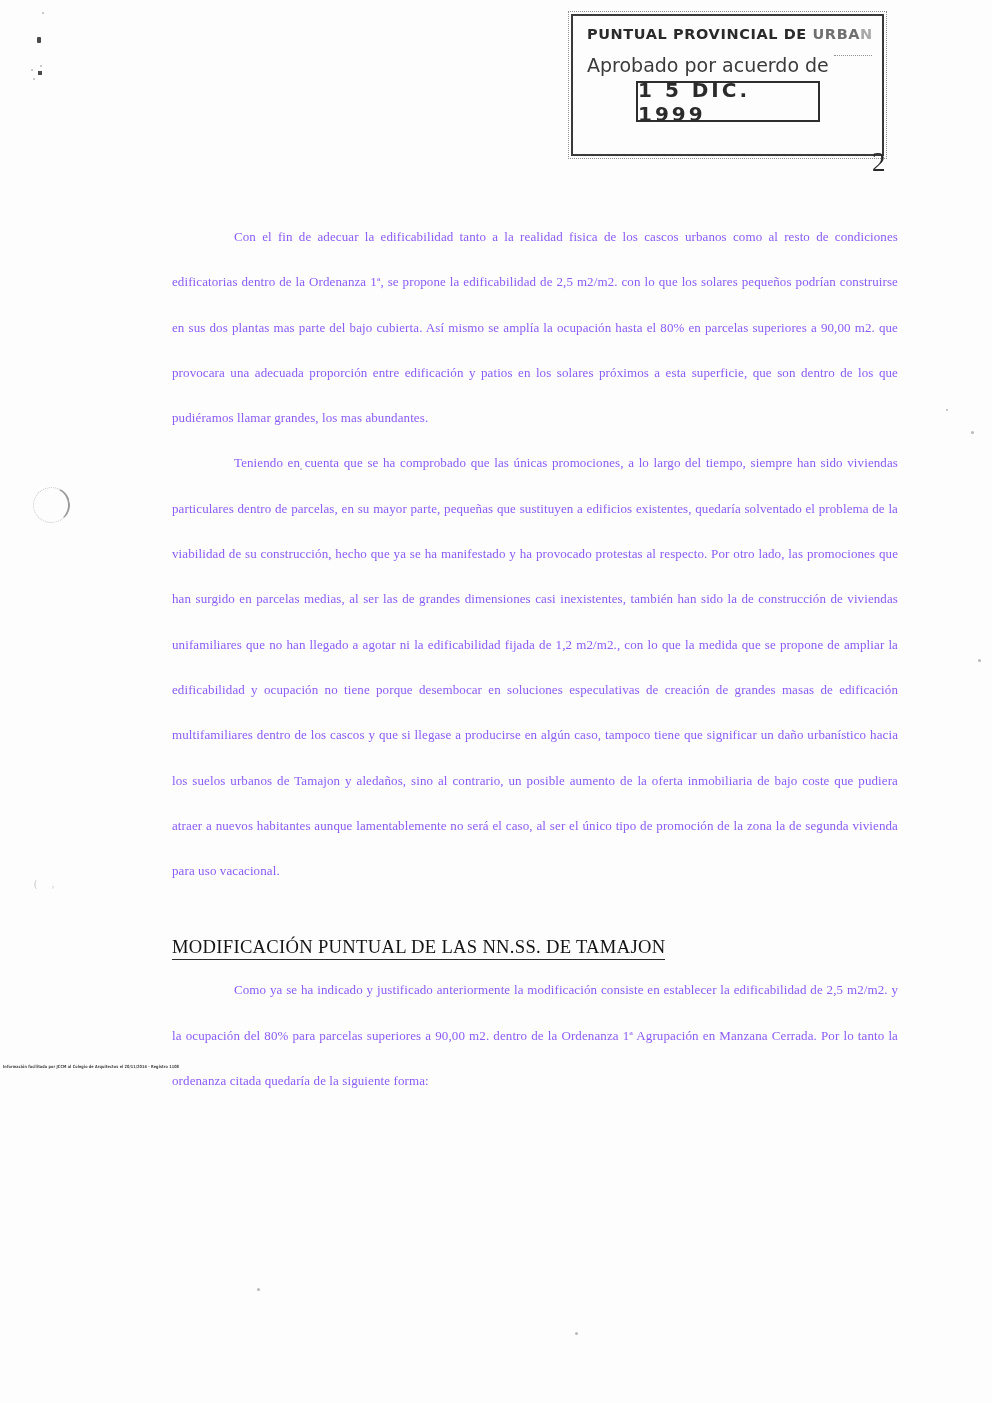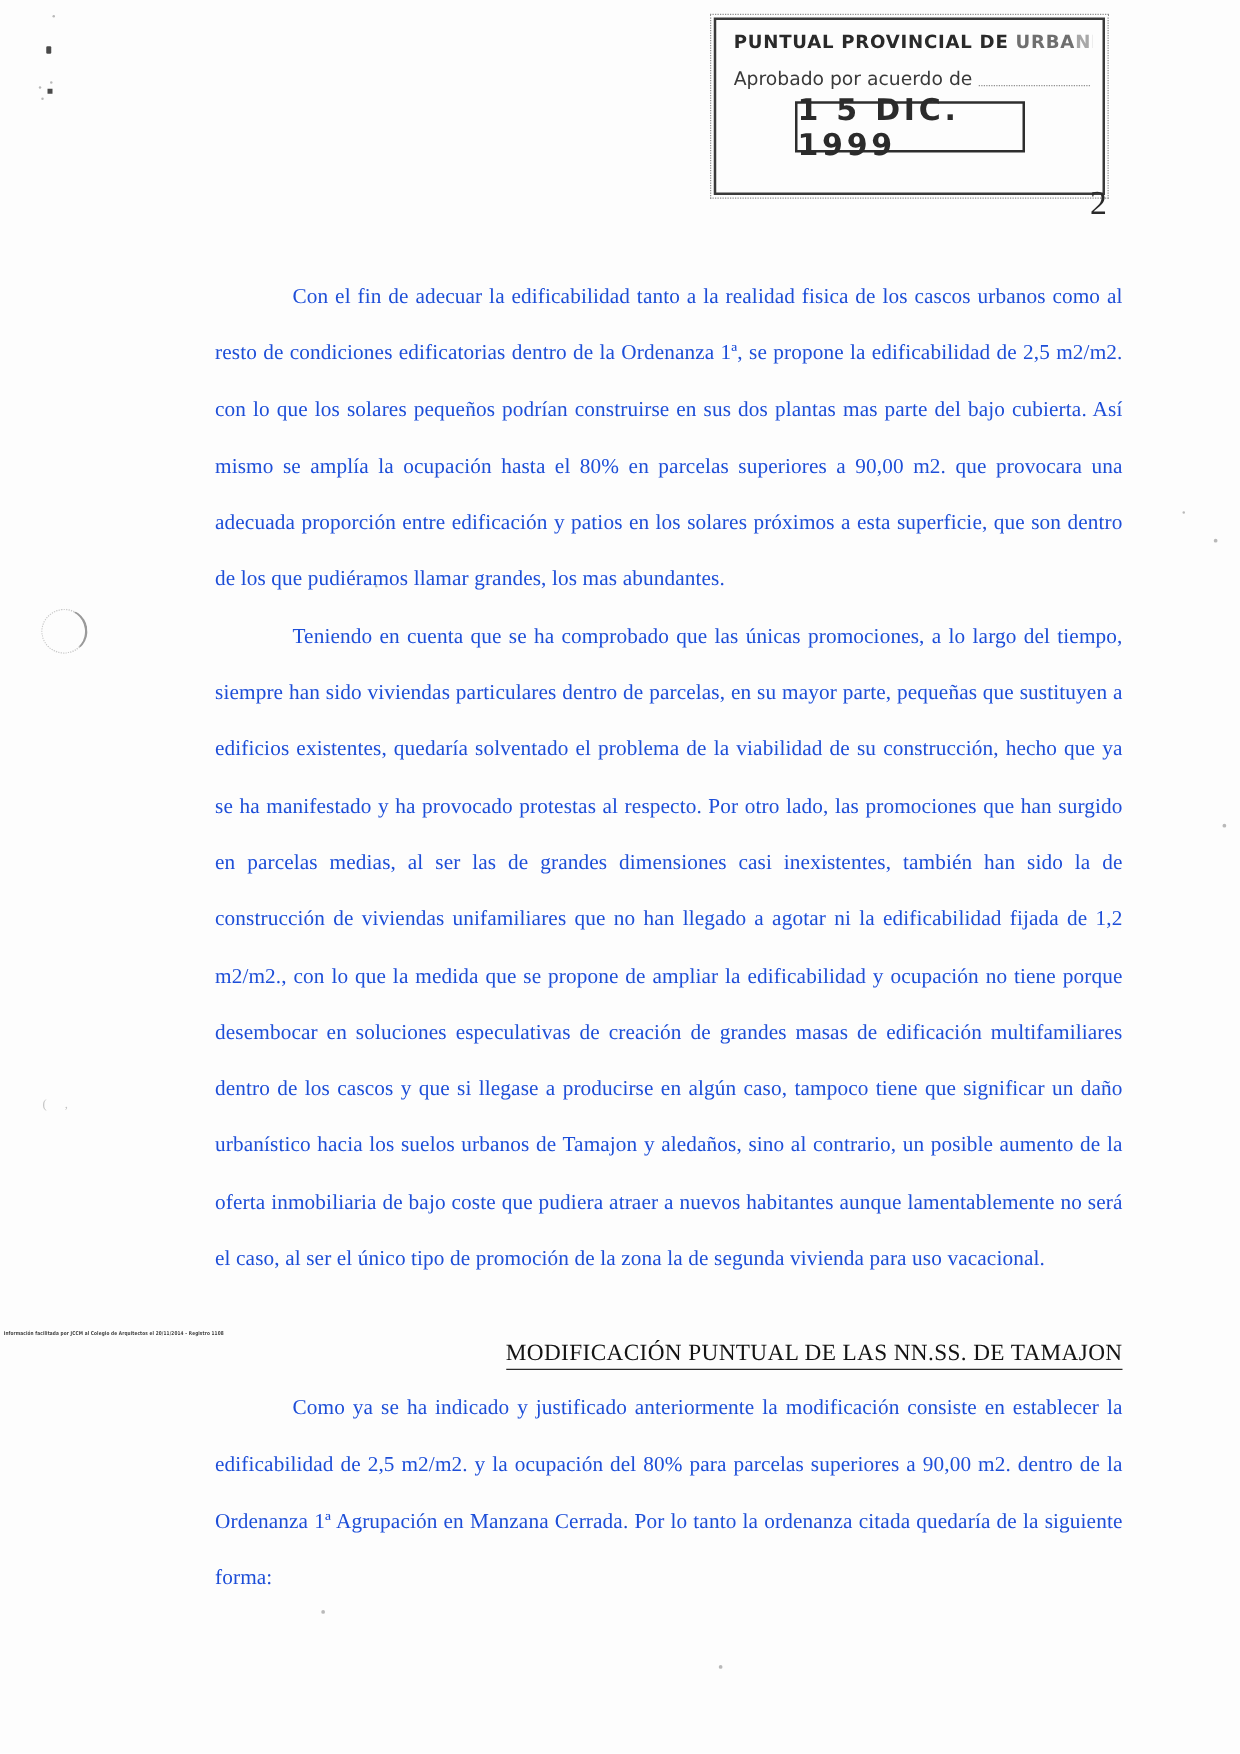--- a/index.html
+++ b/index.html
@@ -90,23 +90,23 @@
   }
   .stamp-title .fade1 { color: #6f6f6f; text-align: right; }
   .stamp-title .fade2 { color: #a8a8a8; }
 
   .stamp-line2 {
     position: absolute;
     left: 14px;
     top: 38px;
     right: 10px;
     display: flex;
-    align-items: flex-end;
-    font-family: "DejaVu Sans", sans-serif;
-    font-size: 15px;
+    align-items: flex-start;
+    font-family: "DejaVu Sans", sans-serif;
+    font-size: 19px;
     color: #3a3a3a;
   }
   .stamp-line2 .rule {
     flex: 1;
     height: 1px;
     margin-left: 5px;
     margin-bottom: 3px;
     border-bottom: 1.5px dotted #909090;
   }
 
@@ -117,21 +117,21 @@
     width: 184px;
     height: 41px;
     border: 2px solid #2e2e2e;
     box-sizing: border-box;
     display: flex;
     align-items: center;
     justify-content: center;
   }
   .stamp-date {
     font-family: "DejaVu Sans", sans-serif;
-    font-size: 24px;
+    font-size: 20px;
     font-weight: bold;
     letter-spacing: 3px;
     color: #2b2b2b;
   }
 
   .page-number {
     position: absolute;
     left: 872px;
     top: 147px;
     font-family: "Liberation Serif", serif;
@@ -143,29 +143,29 @@
   .content {
     position: absolute;
     left: 172px;
     top: 214px;
     width: 726px;
   }
   p.body-par {
     margin: 0;
     text-align: justify;
     text-indent: 62px;
-    font-size: 17px;
+    font-size: 13px;
     line-height: 45.3px;
     letter-spacing: 0.1px;
-    color: #1d4ed8;
+    color: #8b5cf6;
   }
 
   h2.section-heading {
     margin: 34px 0 0 0;
-    text-align: right;
+    text-align: left;
     font-size: 18.6px;
     font-weight: normal;
     letter-spacing: 0.3px;
     line-height: 40px;
     color: #141414;
   }
   h2.section-heading span {
     border-bottom: 1.6px solid #2b2b2b;
     padding-bottom: 2px;
   }

